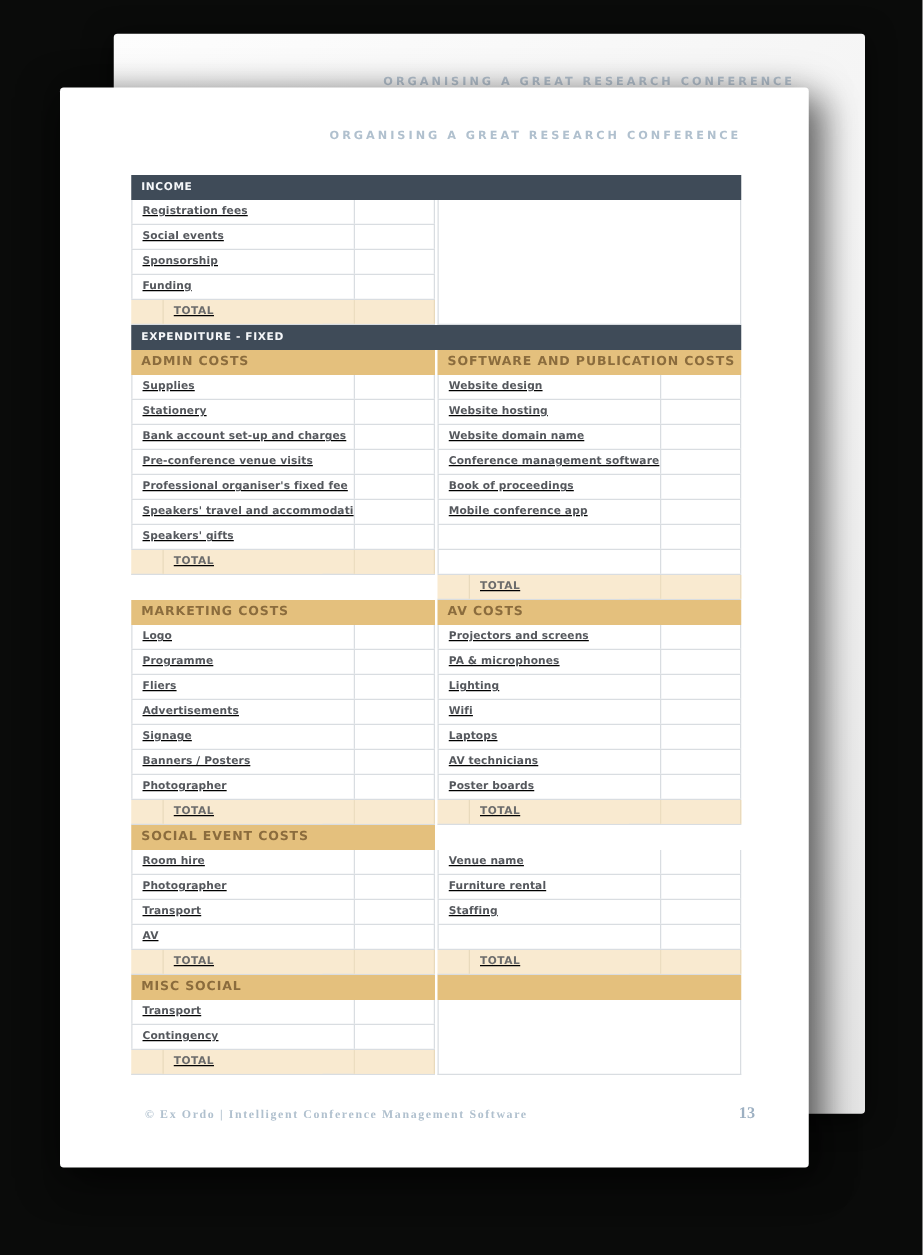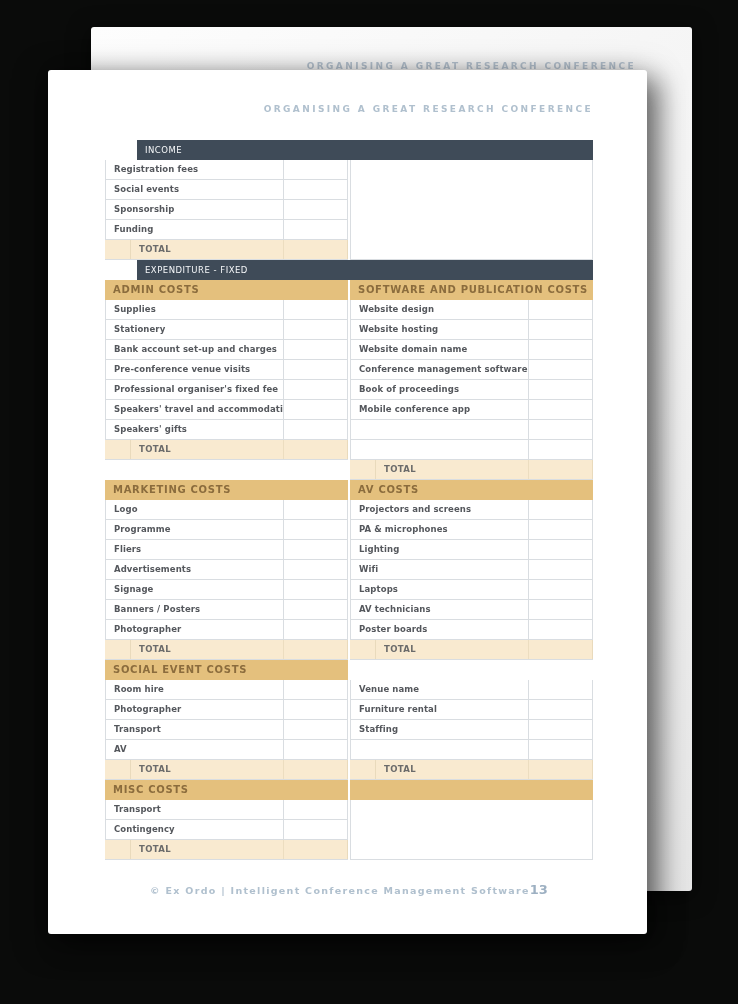--- a/index.html
+++ b/index.html
@@ -25,30 +25,30 @@
     box-shadow:0 8px 32px rgba(0,0,0,.55), 14px 10px 26px rgba(0,0,0,.35);
   }
   .page-title{
     position:absolute;top:32px;left:57px;width:488px;
     text-align:right;font-size:9px;font-weight:bold;letter-spacing:2.4px;
     color:var(--accent,#b0c0ce);line-height:14px;white-space:nowrap;
   }
   .budget-table{position:absolute;top:70px;left:57px;width:488px;}
   .dark-bar{
     height:20px;line-height:20px;background:var(--dark,#3f4b58);
-    color:#f5f7f9;font-size:8.5px;font-weight:normal;letter-spacing:.5px;
-    padding-left:8px;box-sizing:border-box;margin-left:32px;
+    color:#f5f7f9;font-size:8.5px;font-weight:bold;letter-spacing:.5px;
+    padding-left:8px;box-sizing:border-box;
   }
   .split{display:grid;grid-template-columns:243px 243px;column-gap:2px;}
   .tan-bar{
     height:20px;line-height:20px;background:var(--tan,#e4c07d);
     color:var(--tantext,#8b6c3d);font-size:10px;font-weight:bold;letter-spacing:.7px;
     padding-left:8px;box-sizing:border-box;white-space:nowrap;overflow:hidden;
   }
-  .half{box-sizing:border-box;}
+  .half{box-sizing:border-box;text-decoration:underline;}
   .row{
     display:flex;height:20px;box-sizing:border-box;
     border-bottom:1px solid var(--line,#d9dde1);background:#fff;
   }
   .row .cell{box-sizing:border-box;line-height:19px;overflow:hidden;white-space:nowrap;}
   .row .label{
     flex:1;padding-left:8px;font-size:8.5px;font-weight:bold;
     color:#54575c;letter-spacing:.1px;
     border-left:1px solid var(--line,#d9dde1);
   }
@@ -57,22 +57,22 @@
   .row.total .cell{background:var(--cream,#f9ead0);margin-left:25px;}
   .row.total .label{color:#6b6b6b;letter-spacing:.4px;border-left-color:#e9dabc;}
   .row.total .value{border-left-color:#ecddc0;border-right-color:#e9dabc;}
   .empty-box{
     box-sizing:border-box;background:#fff;
     border:1px solid var(--line,#d9dde1);border-top:none;
   }
   .h100{height:100px;}
   .h60{height:60px;}
   .page-footer{
-    position:absolute;top:812px;left:57px;width:488px;
-    display:flex;justify-content:center;align-items:baseline;
+    position:absolute;top:812px;left:68px;width:488px;
+    display:flex;justify-content:space-between;align-items:baseline;font-family:Liberation Serif, serif;
   }
   .copyright{
     font-size:9.5px;font-weight:bold;letter-spacing:1.3px;
     color:var(--accent,#b0c0ce);white-space:nowrap;
   }
   .pagenum{font-size:13px;font-weight:bold;color:#9db0c2;}
 </style>
 </head>
 <body style="--bg: #0a0b0a; --dark: #3f4b58; --tan: #e4c07d; --tantext: #8b6c3d; --cream: #f9ead0; --line: #d9dde1; --accent: #b0c0ce;">
 
@@ -326,21 +326,21 @@
   </div>
           </div>
         <div class="row total">
           <div class="cell label">TOTAL</div>
           <div class="cell value"></div>
         </div>
       </div>
     </div>
 
     <div class="split">
-      <div class="tan-bar">MISC COSTS</div>
+      <div class="tan-bar">MISC SOCIAL</div>
       <div class="tan-bar"></div>
     </div>
     <div class="split">
       <div class="half">
         <div>
             <div class="row">
     <div class="cell label">Transport</div>
     <div class="cell value"></div>
   </div>
             <div class="row">

